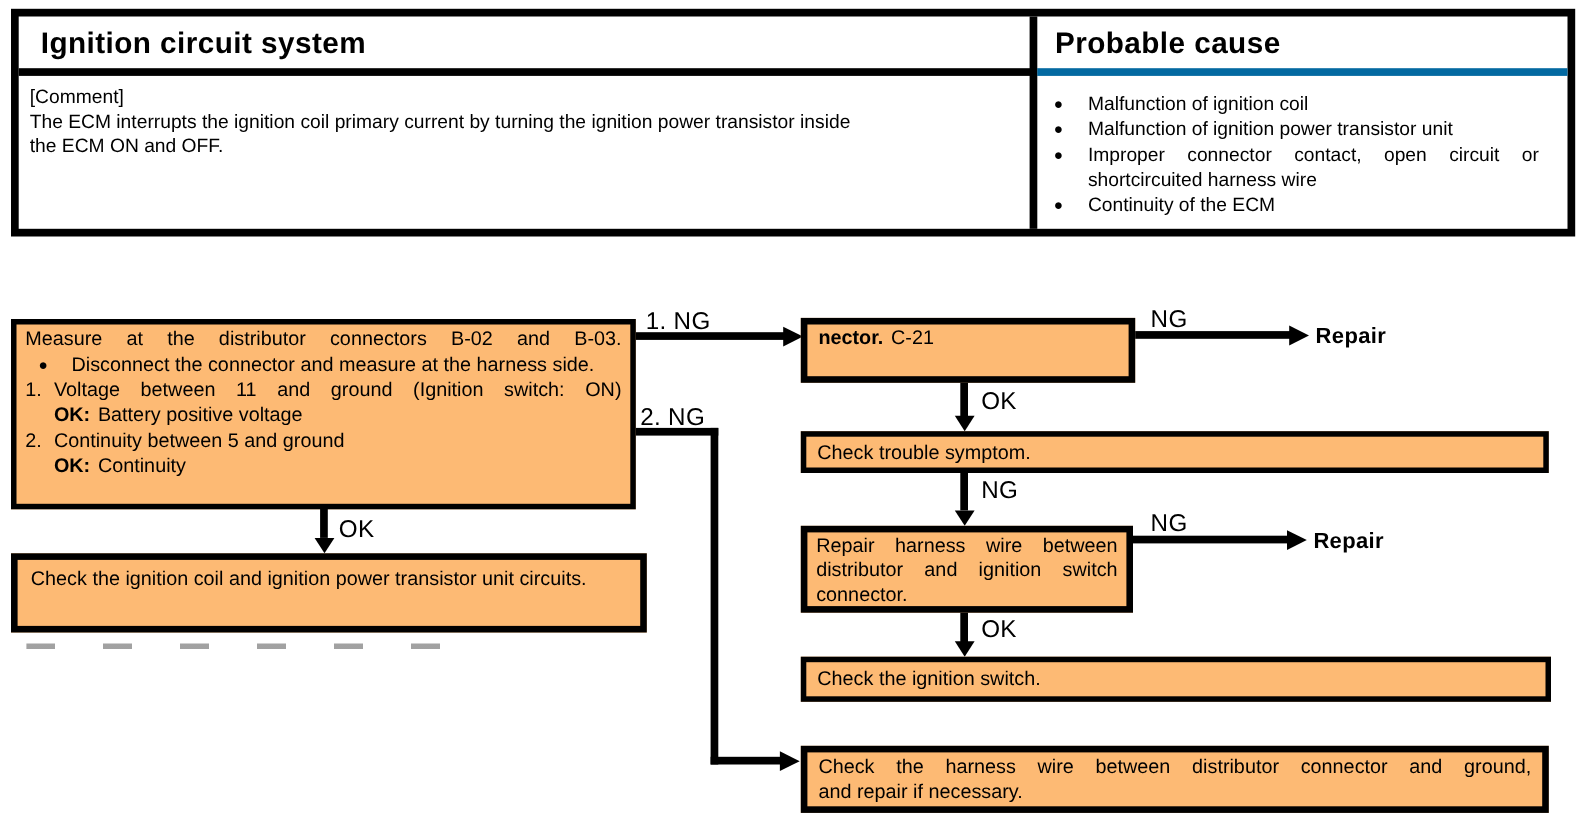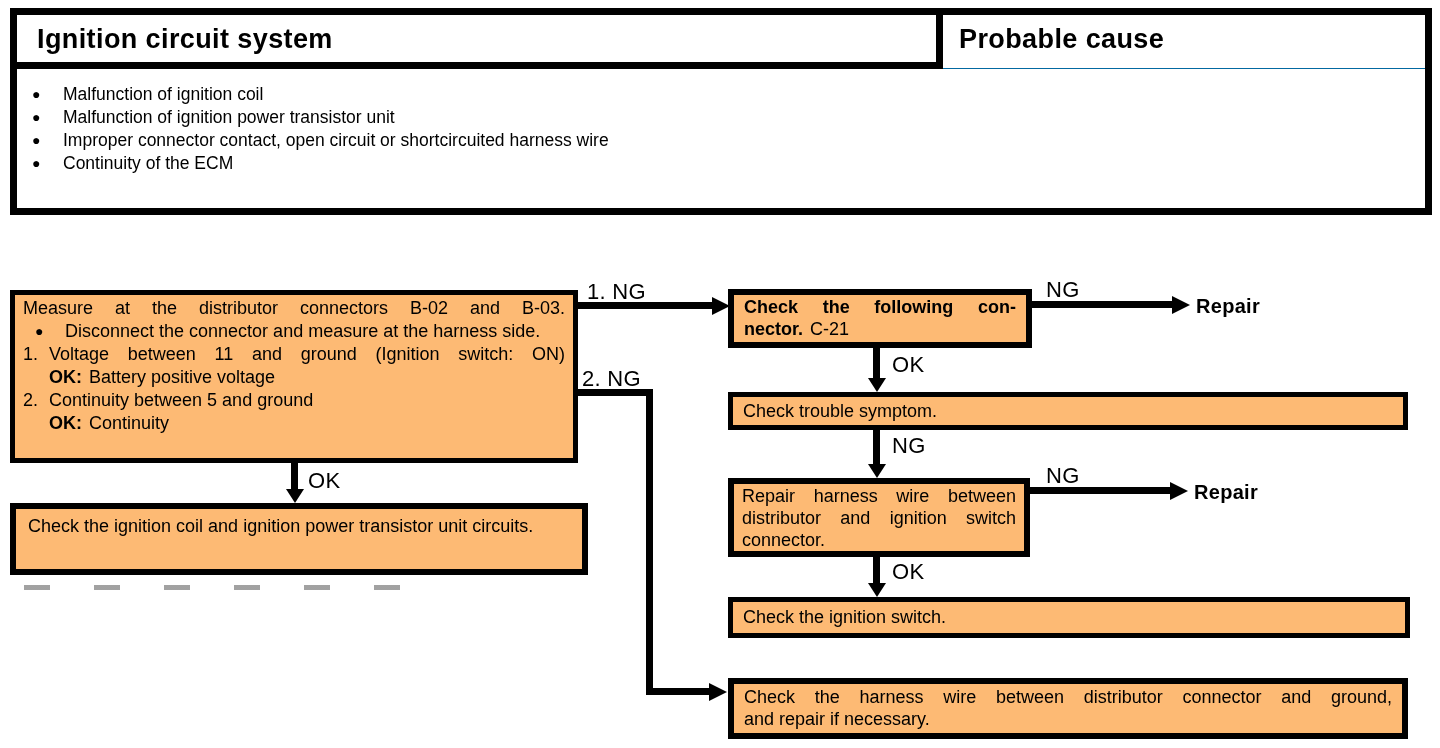--- a/index.html
+++ b/index.html
@@ -9,21 +9,21 @@
     -webkit-font-smoothing:antialiased;
   }
   
   #hdr-table{
     position:absolute;left:10px;top:8px;width:1422px;height:207px;
     border:7px solid #000;box-sizing:border-box;
     display:grid;grid-template-columns:926px 1fr;grid-template-rows:54px 1fr;
   }
   #hdr-table .cell{box-sizing:border-box;overflow:hidden;}
   #hdr-table .tl{border-right:7px solid #000;border-bottom:7px solid #000;padding:9px 0 0 20px;}
-  #hdr-table .tr{border-bottom:1px solid #0369a1;padding:9px 0 0 16px;}
+  #hdr-table .tr{border-bottom:7px solid #0369a1;padding:9px 0 0 16px;}
   #hdr-table .bl{border-right:7px solid #000;padding:8px 10px 0 10px;}
   #hdr-table .br{padding:14px 14px 0 12px;}
   .tbl-title{font-size:27px;font-weight:bold;letter-spacing:.4px;}
   .comment{font-size:17.5px;line-height:22px;}
   .cause-row{display:flex;font-size:17.5px;line-height:23px;}
   .cause-bullet{width:31px;flex:0 0 31px;font-size:14px;padding-left:3px;}
   .cause-text{flex:1;text-align:justify;padding-right:12px;}
   
   .box{position:absolute;border:5px solid #000;box-sizing:border-box;background:#fdba74;font-size:18px;}
   .b6{border-width:6px;}
@@ -56,20 +56,25 @@
 <body>
 
 <div id="canvas">
 
   <div id="hdr-table">
     <div class="cell tl">
       <div class="tbl-title">Ignition circuit system</div>
     </div>
     <div class="cell tr">
       <div class="tbl-title">Probable cause</div>
+    </div>
+    <div class="cell bl">
+      <div class="comment">[Comment]</div>
+      <div class="comment">The ECM interrupts the ignition coil primary current by turning the ignition power transistor inside</div>
+      <div class="comment">the ECM ON and OFF.</div>
     </div>
     <div class="cell br">
       <div class="cause-row">
         <span class="cause-bullet">●</span>
         <div class="cause-text">Malfunction of ignition coil</div>
       </div>
       <div class="cause-row">
         <span class="cause-bullet">●</span>
         <div class="cause-text">Malfunction of ignition power transistor unit</div>
       </div>
@@ -119,21 +124,20 @@
   <div class="hline" style="left:578px;top:302px;width:136px;height:7px;"></div>
   <div class="arr-r" style="left:712px;top:297px;"></div>
 
   <div class="lbl" style="left:582px;top:366px;">2. NG</div>
   <div class="hline" style="left:578px;top:389px;width:75px;height:7px;"></div>
   <div class="vline" style="left:646px;top:389px;width:7px;height:306px;"></div>
   <div class="hline" style="left:646px;top:688px;width:65px;height:7px;"></div>
   <div class="arr-r" style="left:709px;top:683px;"></div>
 
   <div class="box b6" style="left:728px;top:289px;width:304px;height:59px;padding:1px 10px;">
-    <div class="ln jl bold">Check the following con-</div>
     <div class="ln"><span class="bold">nector.</span><span style="margin-left:7px;">C-21</span></div>
   </div>
 
   <div class="lbl" style="left:1046px;top:277px;">NG</div>
   <div class="hline" style="left:1032px;top:301px;width:142px;height:7px;"></div>
   <div class="arr-r" style="left:1172px;top:296px;"></div>
   <div class="repair" style="left:1196px;top:295px;">Repair</div>
 
   <div class="vline" style="left:873px;top:348px;width:7px;height:34px;"></div>
   <div class="arr-d" style="left:868px;top:378px;"></div>

